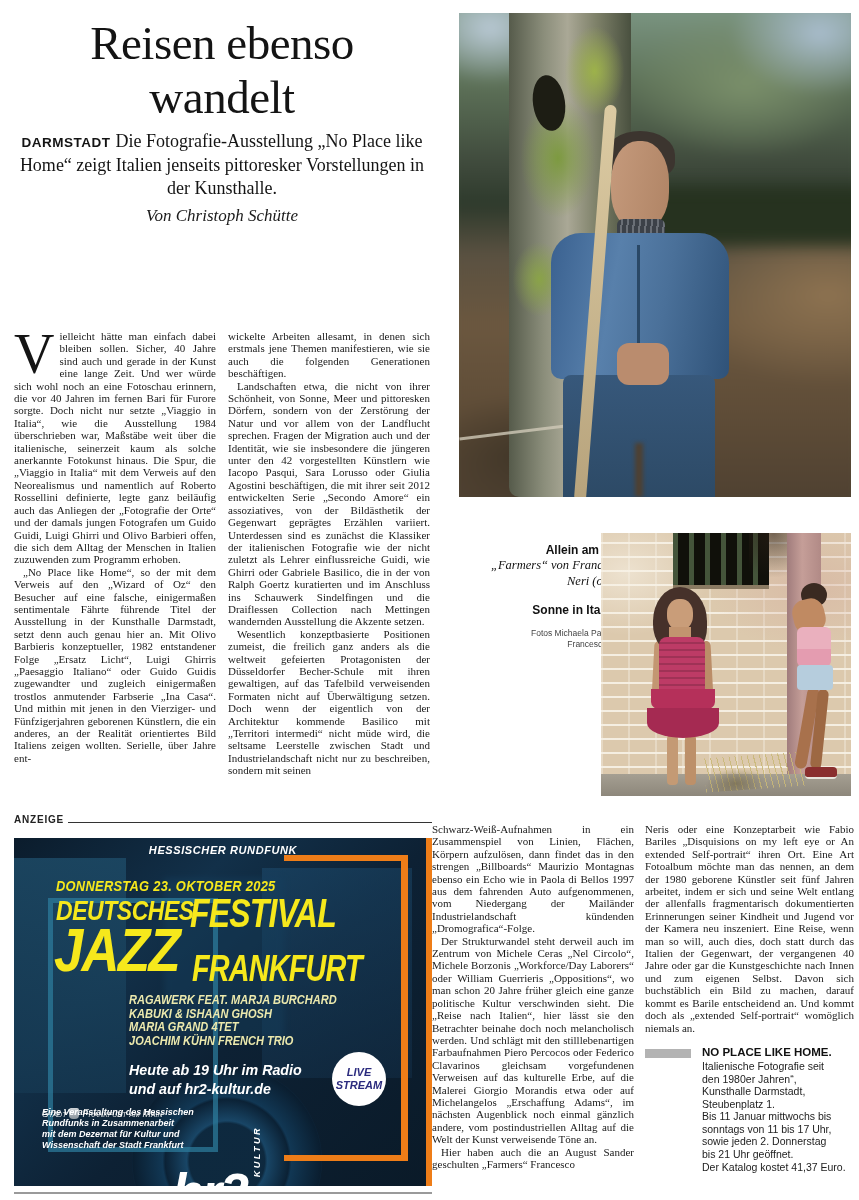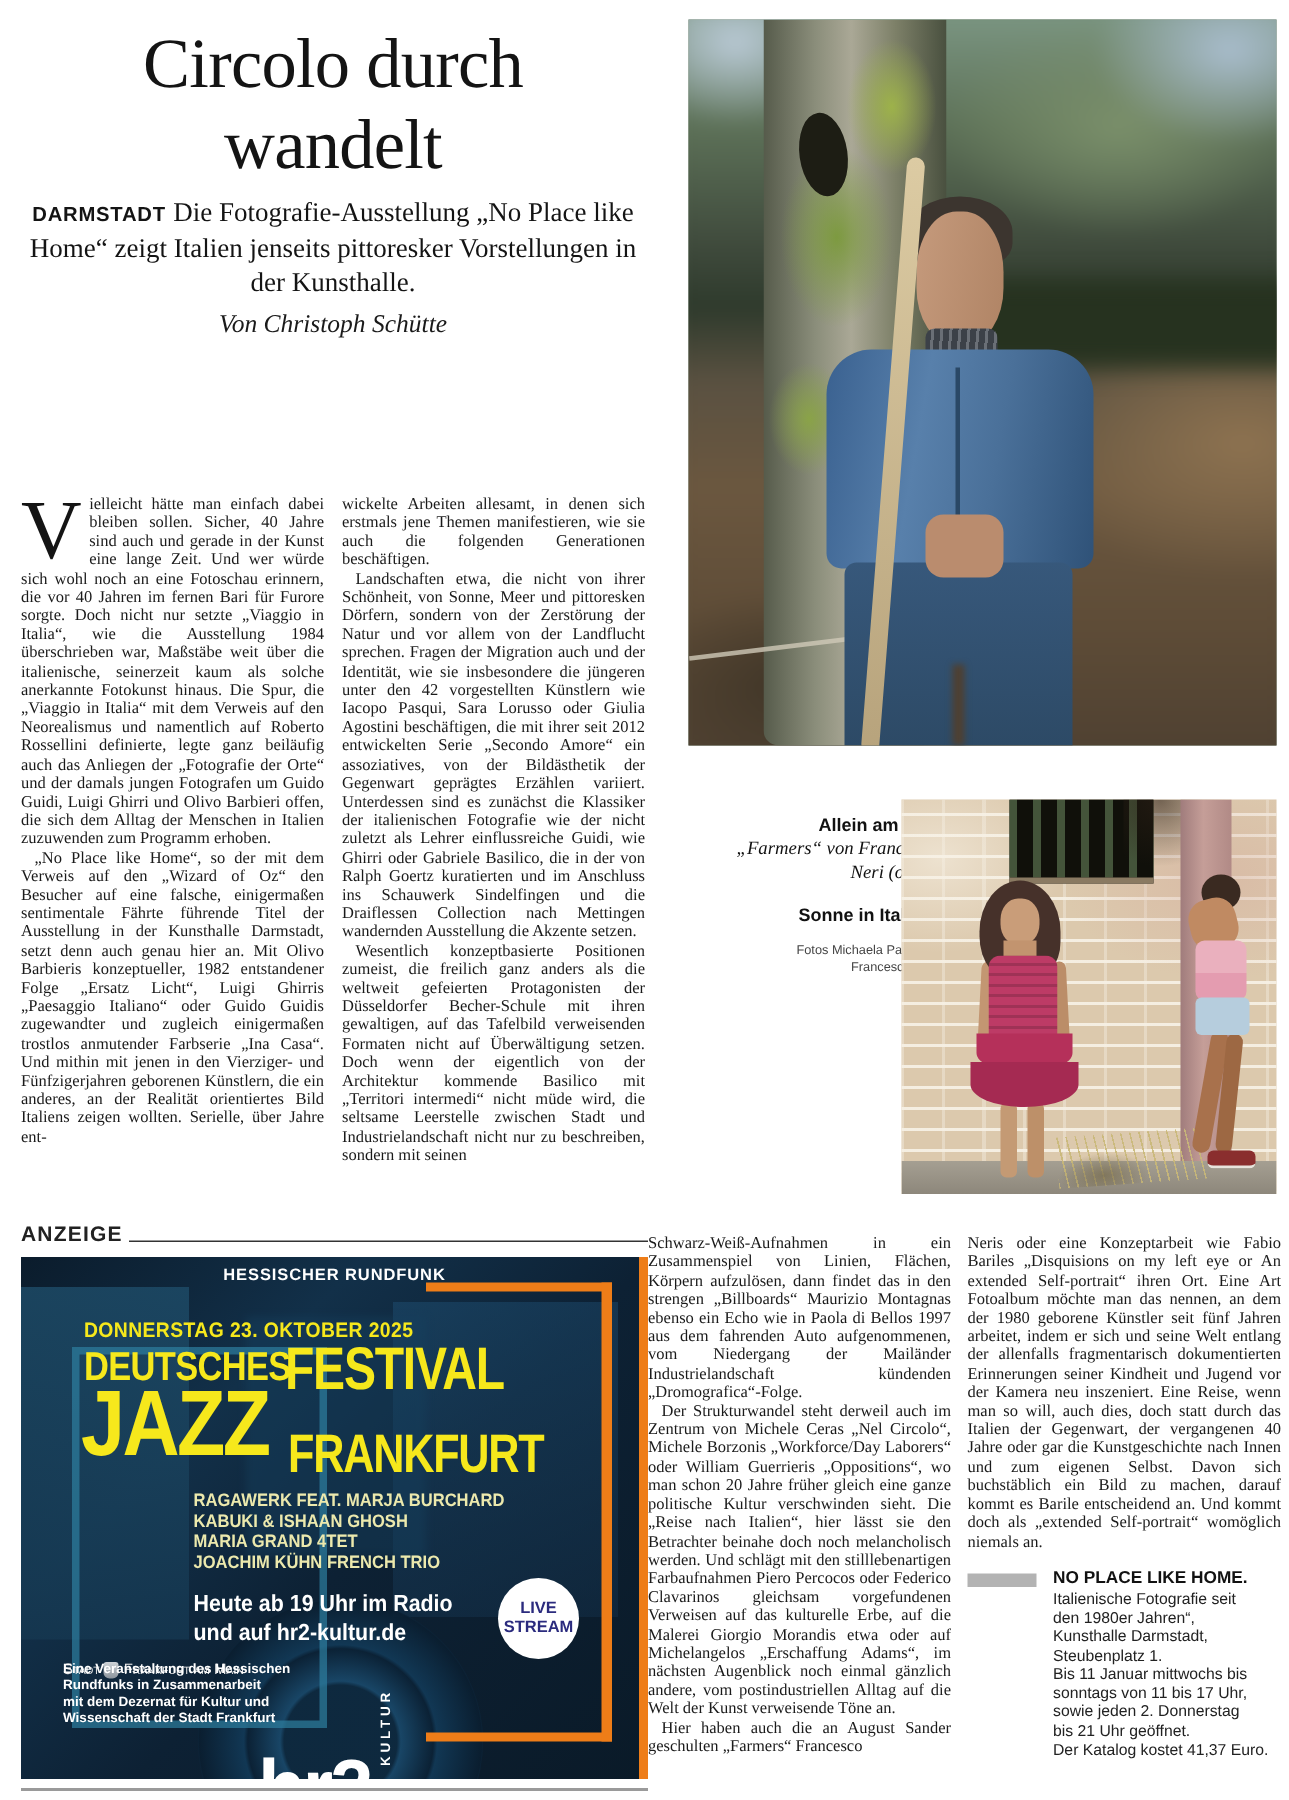--- a/index.html
+++ b/index.html
@@ -98,25 +98,25 @@
   .g2-bun{position:absolute;left:200px;top:50px;width:26px;height:24px;background:#3a2a21;border-radius:50%;}
   .g2-arm{position:absolute;left:192px;top:66px;width:32px;height:34px;background:#c08a62;border-radius:40%;transform:rotate(-14deg);}
   .g2-top{position:absolute;left:196px;top:94px;width:34px;height:40px;border-radius:6px;
     background:linear-gradient(180deg,#eab0be 0 55%, #e49cb0 55% 100%);}
   .g2-shorts{position:absolute;left:196px;top:132px;width:36px;height:25px;background:#b6cddd;border-radius:4px;}
   .g2-legl{position:absolute;left:200px;top:154px;width:12px;height:82px;background:#a8714c;border-radius:6px;transform:rotate(10deg);}
   .g2-legr{position:absolute;left:213px;top:156px;width:11px;height:80px;background:#9d6843;border-radius:6px;transform:rotate(6deg);}
   .g2-shoes{position:absolute;left:204px;top:234px;width:32px;height:10px;background:#8a2e2e;border-radius:4px;border-bottom:2px solid #e8e4dc;}
   
   .anzeige-row{position:absolute;left:14px;top:814px;width:418px;display:flex;align-items:flex-end;}
-  .anzeige-label{font-family:"Liberation Sans",sans-serif;font-weight:700;font-size:14px;letter-spacing:.8px;color:#222;}
+  .anzeige-label{font-family:"Liberation Sans",sans-serif;font-weight:700;font-size:10px;letter-spacing:.8px;color:#222;}
   .anzeige-line{flex:1;border-bottom:1px solid #333;margin-left:4px;margin-bottom:2px;}
   .ad{position:absolute;left:14px;top:838px;width:418px;height:348px;overflow:hidden;
       background:linear-gradient(135deg,#0b1c2c 0%,#123049 30%,#0d2134 55%,#0a1a28 100%);
-      font-family:"Liberation Sans",sans-serif;}
+      font-family:"Liberation Sans",sans-serif;font-style:italic;}
   .ad-bg1{position:absolute;left:0;top:20px;width:112px;height:235px;background:linear-gradient(180deg,#1d4a66,#153750);opacity:.85;}
   .ad-bg2{position:absolute;right:20px;top:30px;width:150px;height:210px;background:linear-gradient(160deg,#1c496b,#122c44);opacity:.6;}
   .ad-bg3{position:absolute;left:150px;top:40px;width:120px;height:160px;background:#16405e;opacity:.45;filter:blur(3px);}
   .ad-vinyl{position:absolute;left:118px;top:228px;width:190px;height:190px;border-radius:50%;
     background:radial-gradient(circle,#0e2a40 28%,#1a4a6c 30%,#0b2236 46%,#123a58 48%,#0a1e30 70%,#10304a 72%,#0a1a28 100%);opacity:.9;}
   .ad-teal-frame{position:absolute;left:34px;top:60px;width:160px;height:244px;border:5px solid #2e7fa0;opacity:.7;}
   .ad-orange-frame{position:absolute;left:270px;top:17px;width:117px;height:294px;
     border-top:6px solid #ee7d18;border-right:7px solid #ee7d18;border-bottom:6px solid #ee7d18;}
   .ad-orange-edge{position:absolute;right:0;top:0;width:6px;height:100%;background:#ee7d18;}
   .ad-hr-label{position:absolute;left:0;right:0;top:6px;text-align:center;color:#fff;font-weight:700;font-size:11px;letter-spacing:.6px;}
@@ -142,21 +142,21 @@
   .infobox-title{font-weight:700;font-size:11.5px;color:#111;margin-bottom:2px;white-space:nowrap;}
   .infobox-line{font-size:10.5px;line-height:12.6px;color:#222;white-space:nowrap;}
 </style>
 </head>
 <body>
 
 <div class="page">
 
   <div class="head-block">
     <div class="headline">
-      <div>Circolo durch</div>
+      <div>Reisen ebenso</div>
       <div>wandelt</div>
     </div>
     <div class="standfirst">
       <span class="kicker">DARMSTADT</span><span>Die Fotografie-Ausstellung „No Place like Home“ zeigt Italien jenseits pittoresker Vorstellungen in der Kunsthalle.</span>
     </div>
     <div class="byline">Von Christoph Schütte</div>
   </div>
 
   <div class="bodycols cols-left">
     <div class="col c1">

